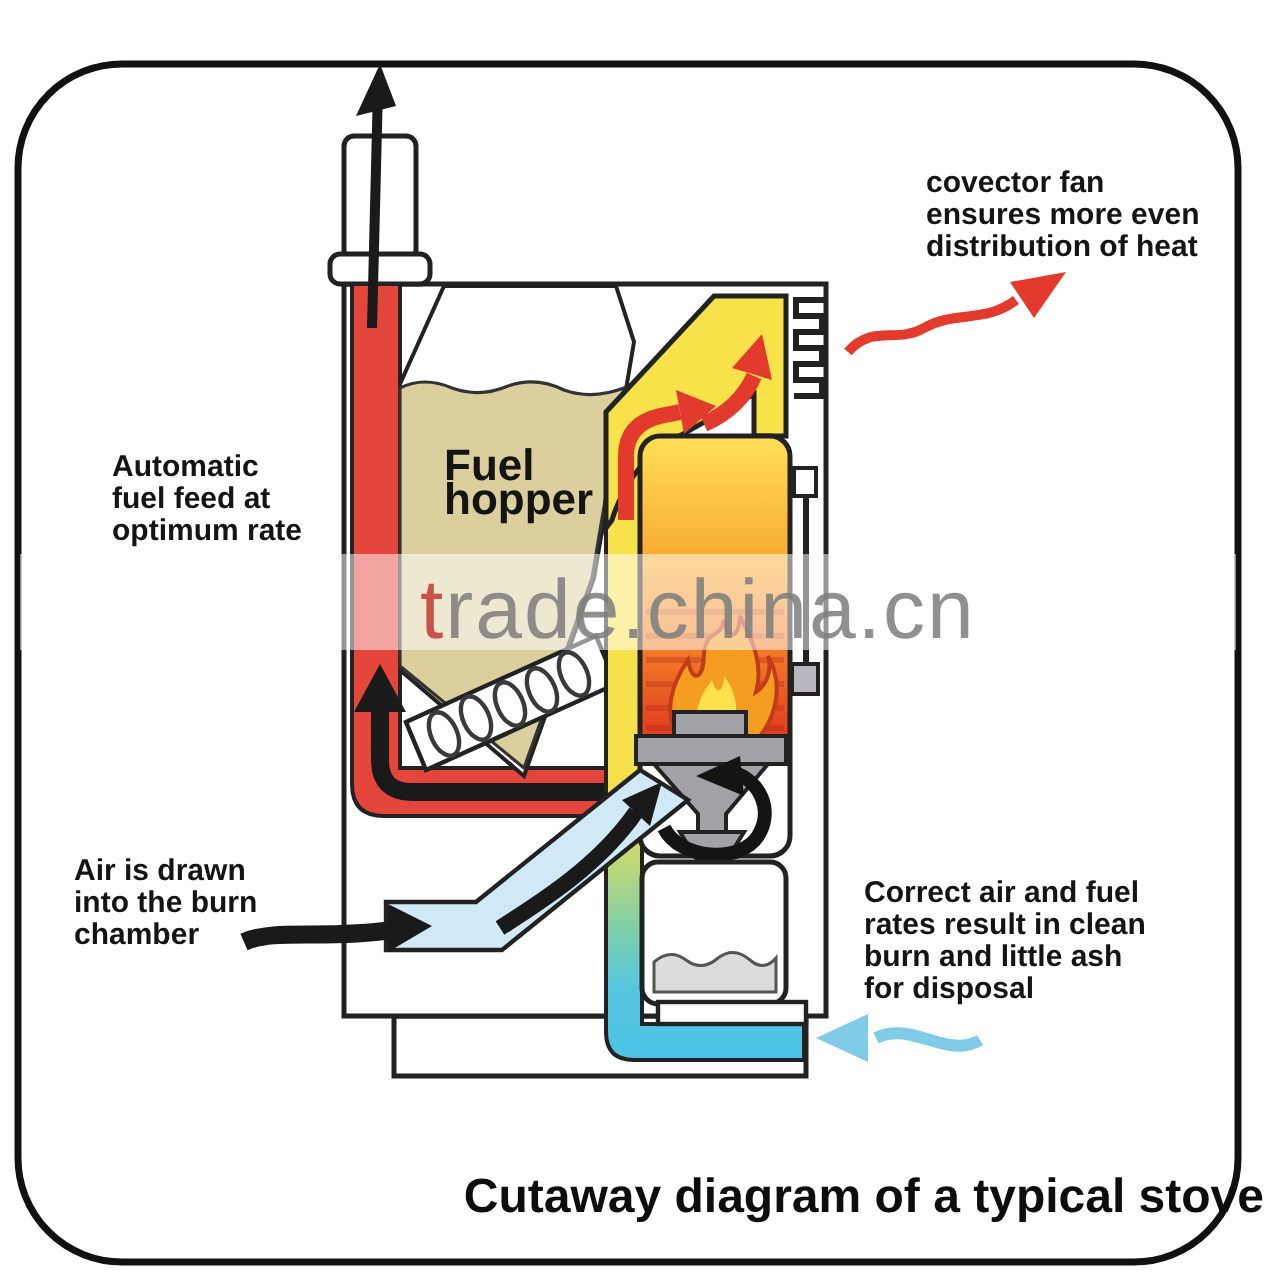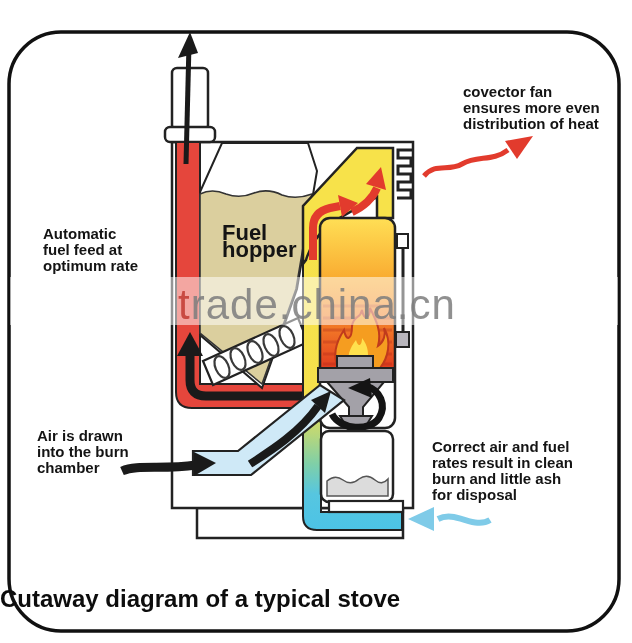--- a/index.html
+++ b/index.html
@@ -2,31 +2,31 @@
 <html><head>
 <meta charset="utf-8">
 <style>
   html,body{margin:0;padding:0;background:#ffffff;}
   #stage{position:relative;width:632px;height:643px;background:#fff;overflow:hidden;
          font-family:"Liberation Sans",sans-serif;}
   #stage svg{position:absolute;left:0;top:0;z-index:1;}
   .wm-band{position:absolute;left:10px;top:277px;width:608px;height:48px;
            background:rgba(255,255,255,0.52);z-index:2;}
   .watermark{position:absolute;left:178px;top:281px;z-index:3;font-size:42px;
-             letter-spacing:1px;opacity:0.85;font-weight:400;white-space:nowrap;}
+             letter-spacing:1px;opacity:0.85;font-weight:400;white-space:nowrap;padding-left:32px;}
   .watermark .wm-lead{color:#c23a32;}
   .watermark .wm-rest{color:#7d7d7d;}
   .lbl{position:absolute;z-index:4;font-weight:bold;font-size:15px;line-height:16px;
        color:#141414;white-space:pre-line;}
   .lbl-convector{left:439px;top:84px;margin-left:24px;}
-  .lbl-fuelfeed{left:43px;top:226px;}
+  .lbl-fuelfeed{left:56px;top:226px;}
   .lbl-hopper{left:222px;top:224px;font-size:22px;line-height:17px;}
   .lbl-air{left:37px;top:428px;}
   .lbl-clean{left:432px;top:439px;}
-  .title{position:absolute;z-index:4;left:0;top:585px;width:632px;text-align:left;
+  .title{position:absolute;z-index:4;left:0;top:585px;width:632px;text-align:right;
          font-weight:bold;font-size:24px;color:#0d0d0d;}
 </style>
 </head>
 <body>
 
 <div id="stage">
 
 <svg width="632" height="643" viewBox="0 0 632 643">
   <defs>
     <linearGradient id="fireGrad" x1="0" y1="0" x2="0" y2="1">

